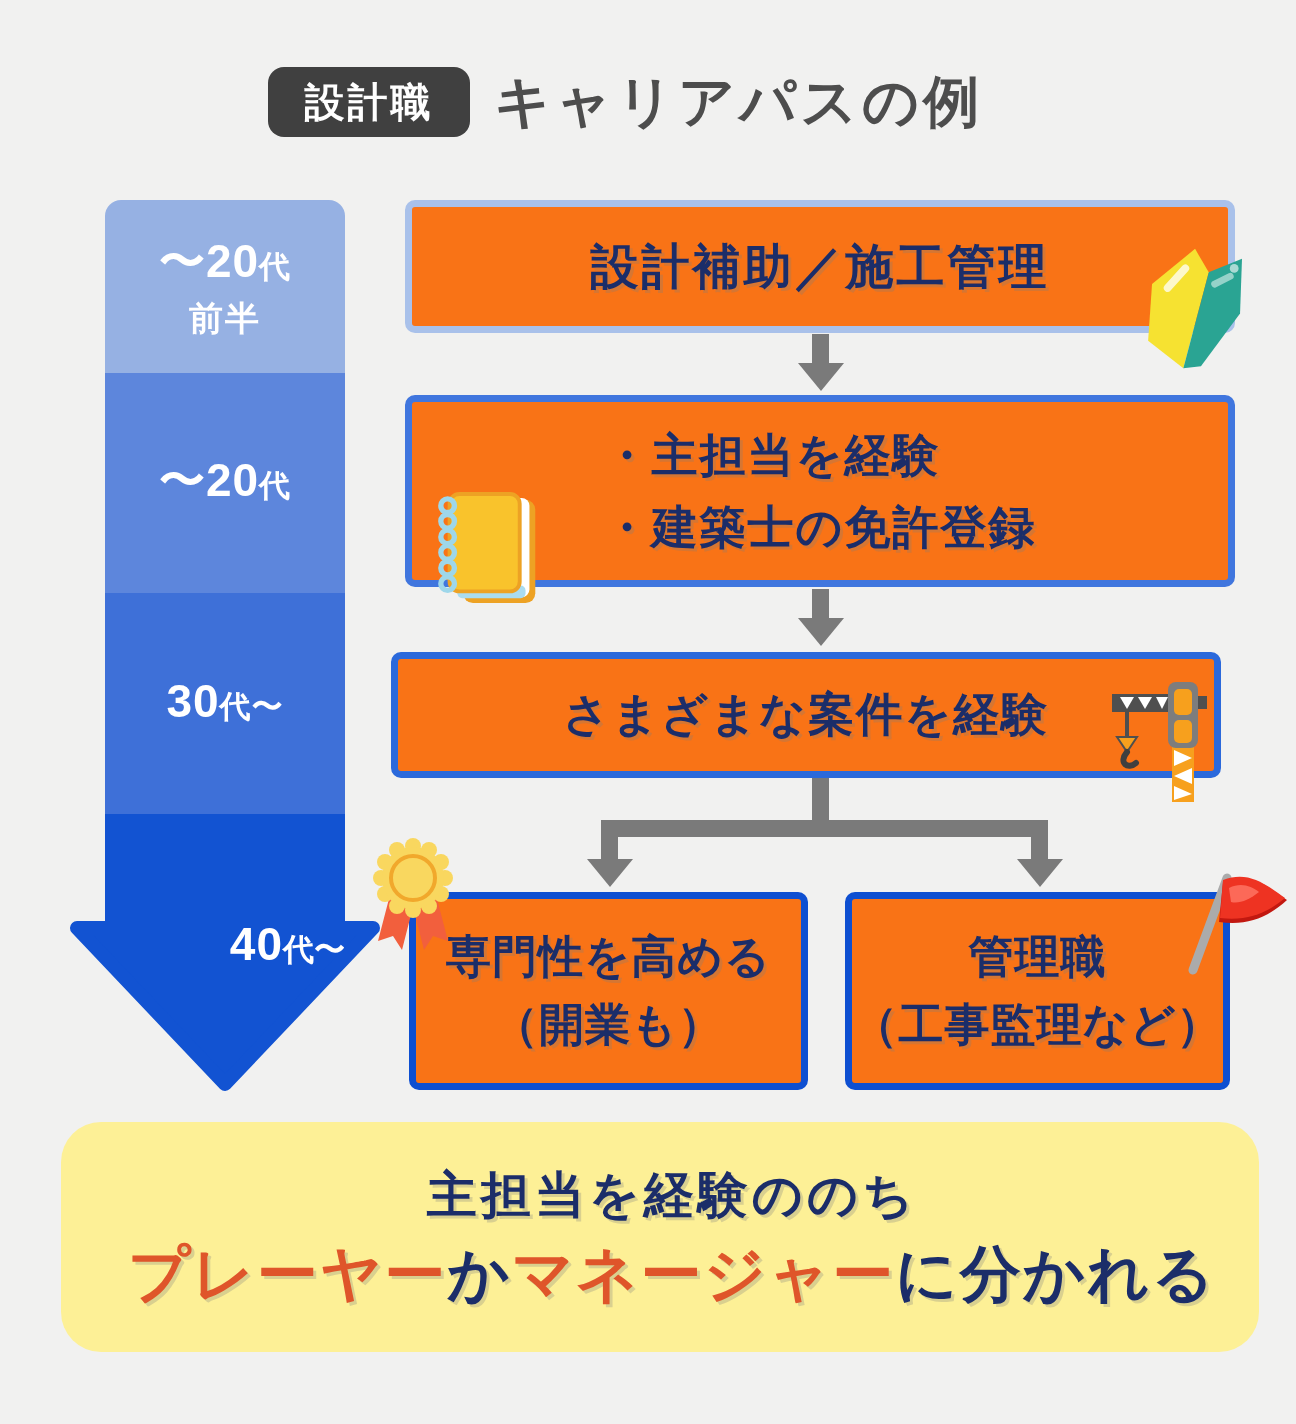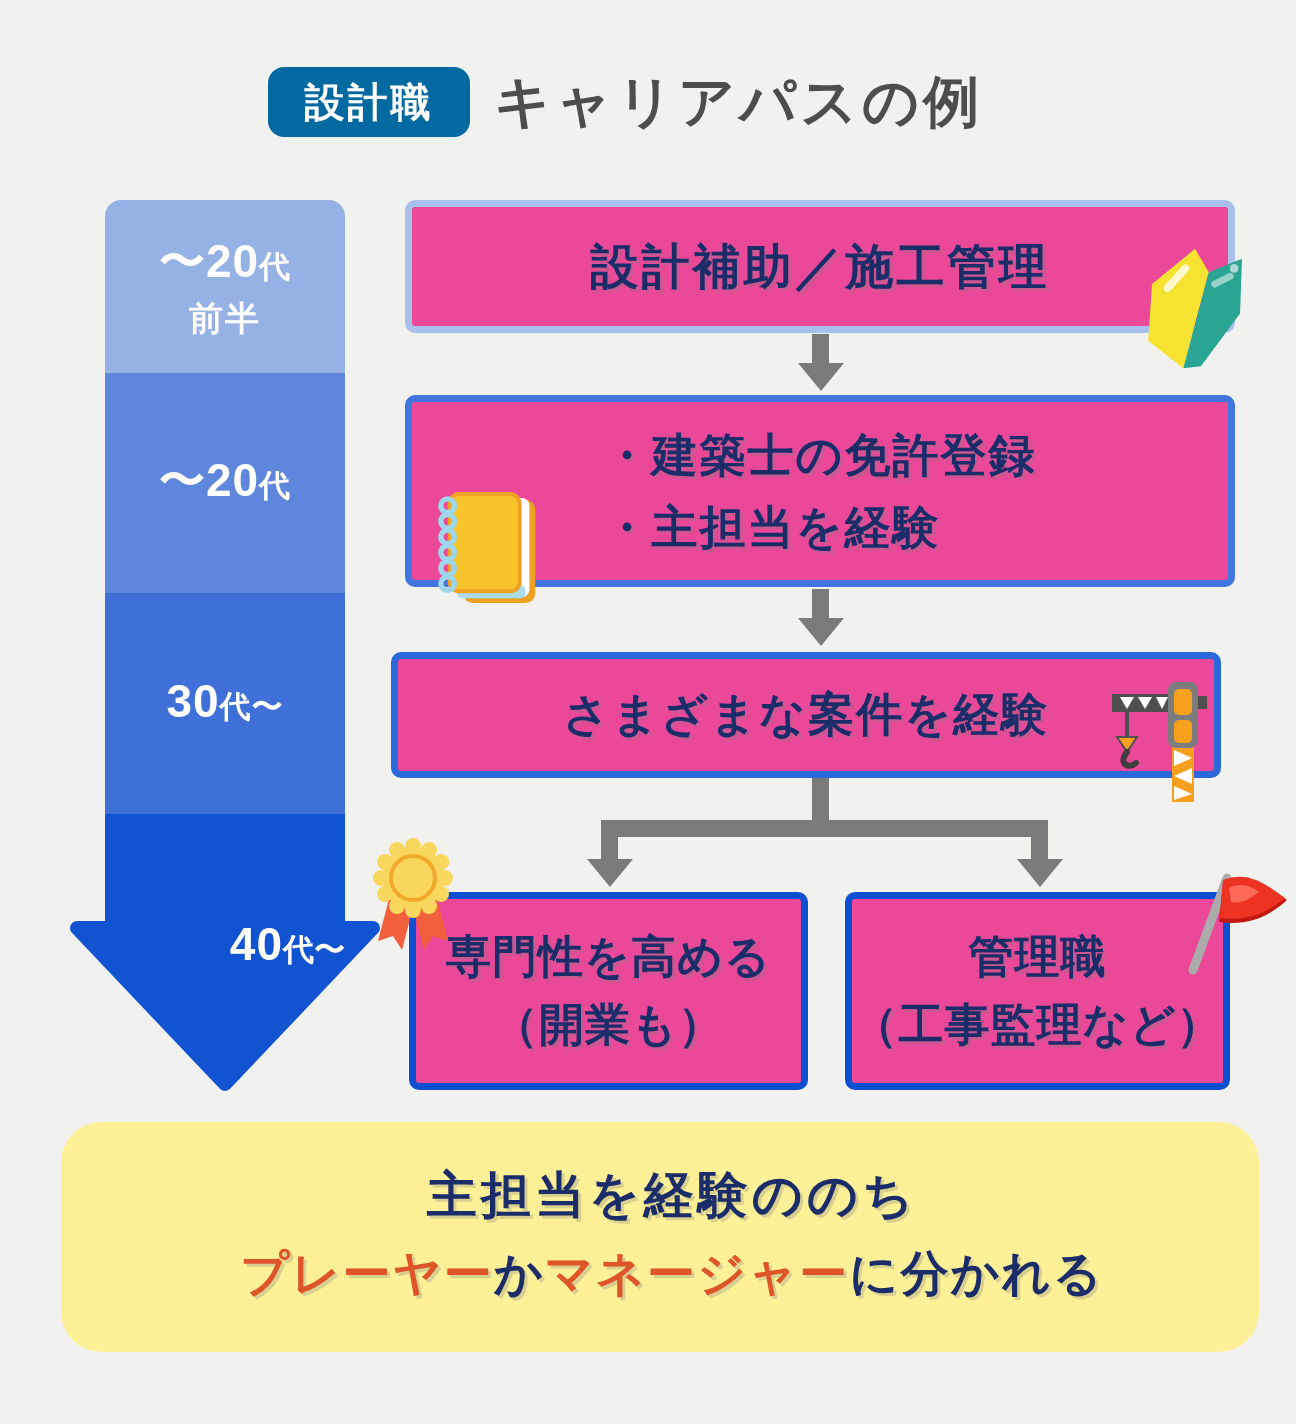--- a/index.html
+++ b/index.html
@@ -5,21 +5,21 @@
   html,body{margin:0;padding:0;background:#e6e6e6;}
   .canvas{
     position:relative;width:1296px;height:1424px;margin:0 auto;
     background:#f1f1f0;overflow:hidden;
     font-family:"Liberation Sans","DejaVu Sans",sans-serif;
     font-weight:bold;
   }
   
   .badge{
     position:absolute;left:268px;top:67px;width:202px;height:70px;
-    background:#0369a1;border-radius:16px;color:#fff;
+    background:#404040;border-radius:16px;color:#fff;
     display:flex;align-items:center;justify-content:center;
     font-size:40px;letter-spacing:3px;
   }
   .page-title{
     position:absolute;left:494px;top:60px;height:84px;line-height:84px;
     margin:0;font-size:56px;color:#4d4d4d;letter-spacing:4px;font-weight:bold;
   }
   
   .seg{position:absolute;left:105px;width:240px;color:#fff;
        display:flex;flex-direction:column;align-items:center;justify-content:center;}
@@ -27,21 +27,21 @@
   .seg2{top:373px;height:220px;background:#5d86dc;}
   .seg3{top:593px;height:221px;background:#3e70d8;}
   .seg4{top:814px;height:112px;background:#1253d2;}
   .arrowhead{position:absolute;left:65px;top:920px;width:320px;height:176px;}
   .seg-num{font-size:46px;line-height:56px;letter-spacing:1px;}
   .seg-unit,.seg-tail{font-size:31px;}
   .seg-sub{font-size:34px;line-height:46px;letter-spacing:2px;}
   .seg-label-40{position:absolute;left:105px;top:916px;width:240px;height:62px;
        line-height:62px;text-align:right;color:#fff;z-index:3;}
   
-  .fbox{position:absolute;box-sizing:border-box;background:#ec4899;border-radius:10px;
+  .fbox{position:absolute;box-sizing:border-box;background:#f97316;border-radius:10px;
         display:flex;flex-direction:column;align-items:center;justify-content:center;
         color:#1b2d69;text-align:center;}
   .navy-shadow{text-shadow:3px 3px 0 rgba(125,125,125,0.28);}
   .box1{left:405px;top:200px;width:830px;height:133px;border:7px solid #a9c1ea;font-size:48px;letter-spacing:3px;}
   .box2{left:405px;top:395px;width:830px;height:192px;border:7px solid #4076de;}
   .box2 .bullets{text-align:left;font-size:46px;line-height:72px;letter-spacing:2px;}
   .box3{left:391px;top:652px;width:830px;height:126px;border:7px solid #2b69db;font-size:46px;letter-spacing:2px;}
   .box4a{left:409px;top:892px;width:399px;height:198px;border:7px solid #0e4fd1;font-size:45px;line-height:68px;letter-spacing:1px;}
   .box4b{left:845px;top:892px;width:385px;height:198px;border:7px solid #0e4fd1;font-size:45px;line-height:68px;letter-spacing:1px;}
   
@@ -50,21 +50,21 @@
     border-left:23px solid transparent;border-right:23px solid transparent;
     border-top:28px solid #7a7a7a;}
   
   .footer-panel{
     position:absolute;left:61px;top:1122px;width:1174px;height:230px;
     background:#fdf096;border-radius:40px;
     display:flex;flex-direction:column;align-items:center;justify-content:center;
     gap:14px;color:#1b2d69;text-align:center;padding-left:24px;
   }
   .footer-line1{font-size:50px;line-height:60px;letter-spacing:4px;}
-  .footer-line2{font-size:48px;line-height:70px;letter-spacing:2px;}
+  .footer-line2{font-size:61px;line-height:70px;letter-spacing:2px;}
   .accent{color:#df552a;}
   
   .icon{position:absolute;}
   .icon svg{display:block;width:100%;height:100%;}
 </style>
 </head>
 <body>
 
 <div class="canvas">
 
@@ -93,22 +93,22 @@
 
   <div class="fbox box1">
     <div class="navy-shadow">設計補助／施工管理</div>
   </div>
 
   <div class="stem" style="left:812px;top:334px;width:17px;height:32px;"></div>
   <div class="tri-down" style="left:798px;top:363px;"></div>
 
   <div class="fbox box2">
     <div class="bullets navy-shadow">
+      <div>・主担当を経験</div>
       <div>・建築士の免許登録</div>
-      <div>・主担当を経験</div>
     </div>
   </div>
 
   <div class="stem" style="left:812px;top:589px;width:17px;height:32px;"></div>
   <div class="tri-down" style="left:798px;top:618px;"></div>
 
   <div class="fbox box3">
     <div class="navy-shadow">さまざまな案件を経験</div>
   </div>
 

